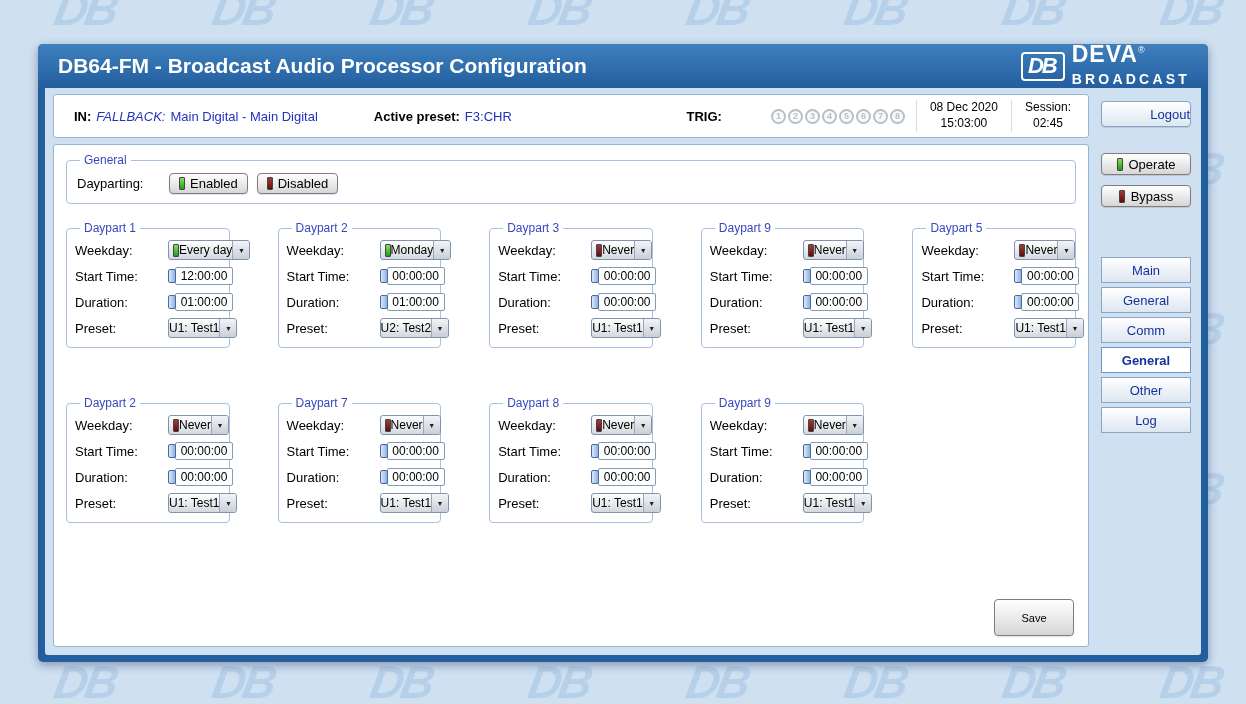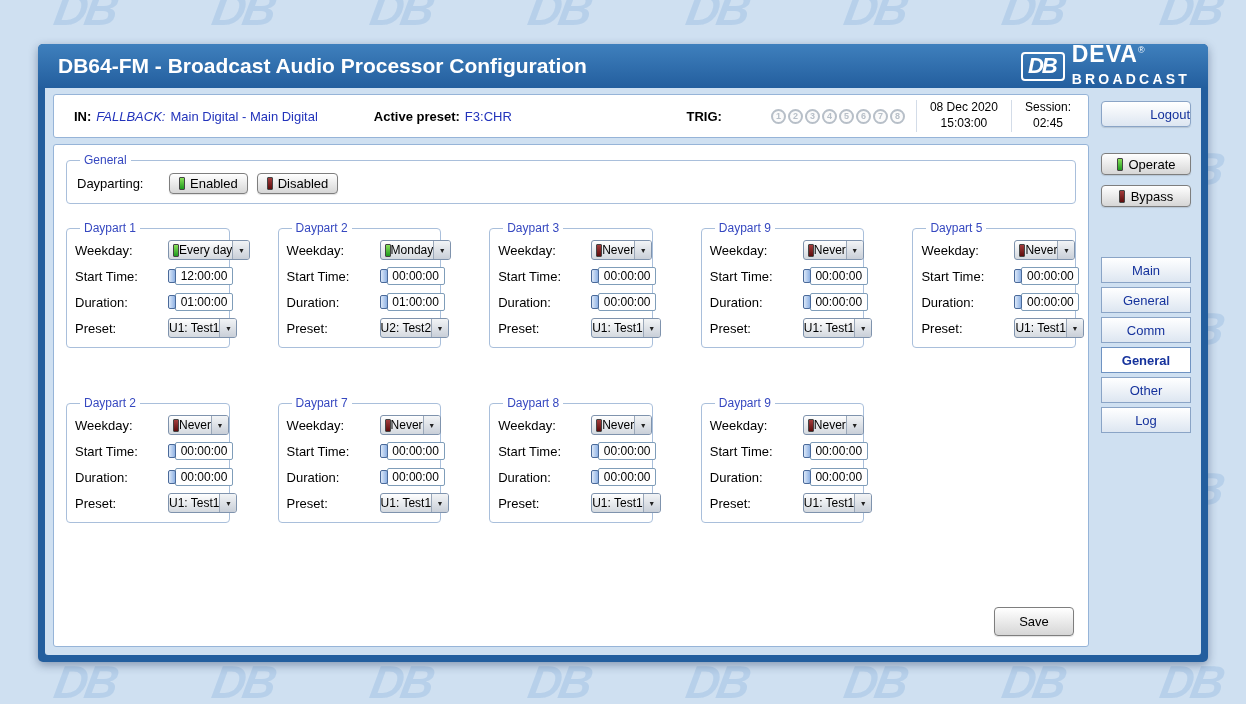--- a/index.html
+++ b/index.html
@@ -81,21 +81,21 @@
   .slider { position:relative; flex:1; height:16px; margin-right:7px; cursor:pointer; }
   .slider .track { position:absolute; left:0; right:0; top:7px; height:3px; border-radius:2px;
                    background:linear-gradient(#7aa0d8,#4e7cc0); box-shadow:inset 0 0 1px #30507f; }
   .slider .thumb { position:absolute; top:1px; width:8px; height:14px; border:1px solid #4a6a9a;
                    border-radius:2px; background:linear-gradient(90deg,#dce8f8,#8fb2e4); }
 
   .timebox { width:58px; height:18px; flex:none; border:1px solid #7f9db9; border-radius:2px;
              font-family:inherit; font-size:12px; text-align:center; color:#000; background:#fff; }
 
   .save-row { margin-top:auto; display:flex; justify-content:flex-end; padding:10px 2px 0 0; }
-  .save-btn { width:80px; height:29px; font-size:13px; }
+  .save-btn { width:80px; height:37px; font-size:11px; }
 
   
   .right-col { flex:1; display:flex; flex-direction:column; padding:2px 2px 0; }
   .side-btn { height:26px; width:100%; font-size:13px; }
   .logout-btn { color:#15329c; margin-top:5px; margin-bottom:26px;
                 background:linear-gradient(#ffffff,#dde6f1); border-color:#8aa4c6;text-align:right; }
   .ob-group { display:flex; flex-direction:column; gap:10px; margin-bottom:50px; }
   .ob-btn { height:22px; width:100%; display:flex; align-items:center; justify-content:center; gap:6px; font-size:13px; }
   .nav { display:flex; flex-direction:column; gap:4px; }
   .nav-btn { height:26px; width:100%; font-size:13px; color:#15329c;

